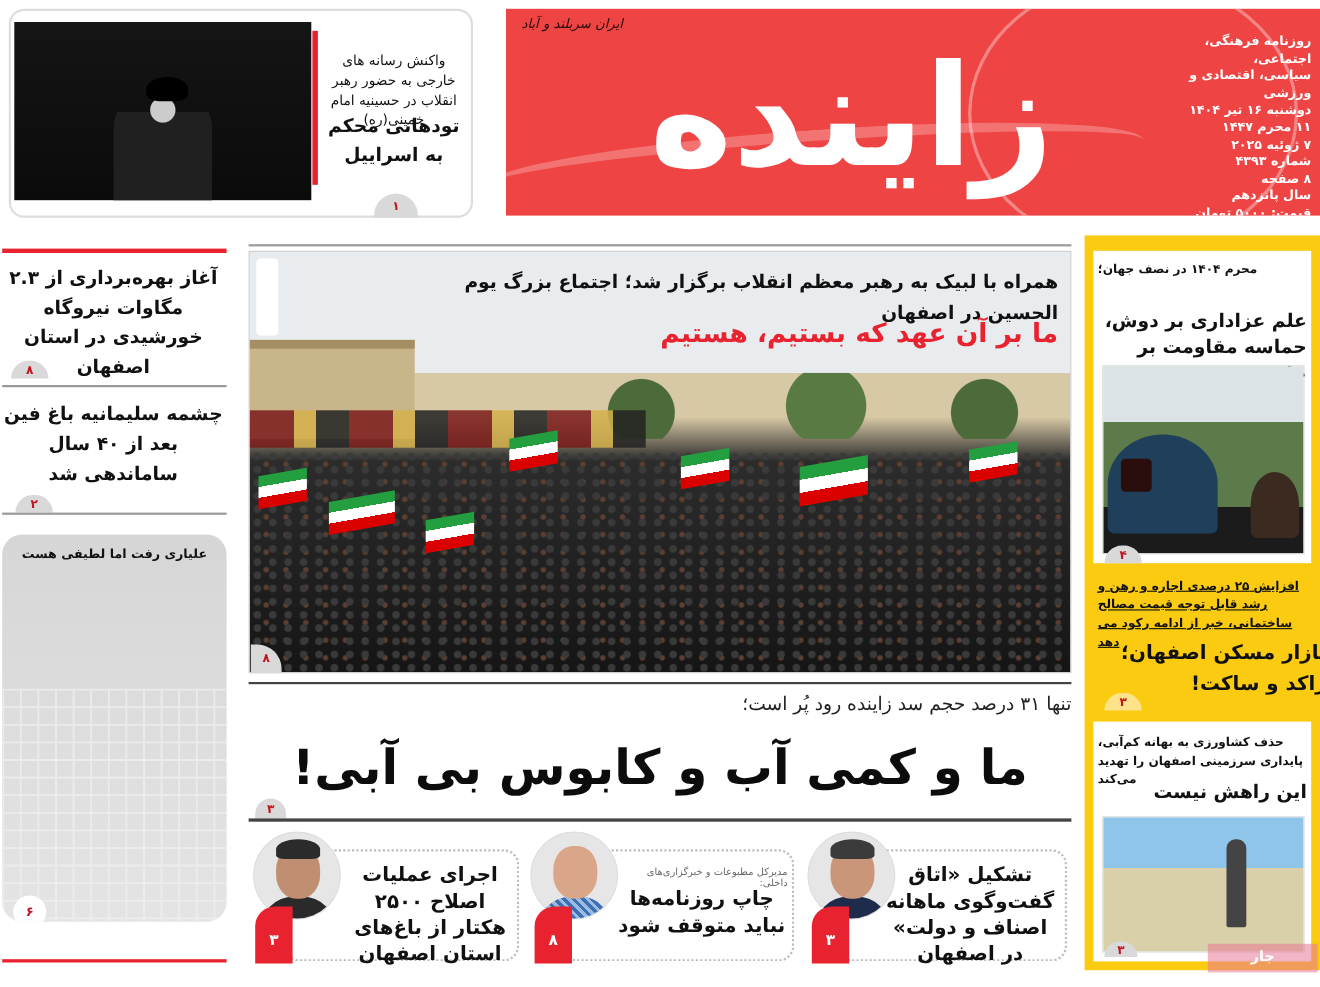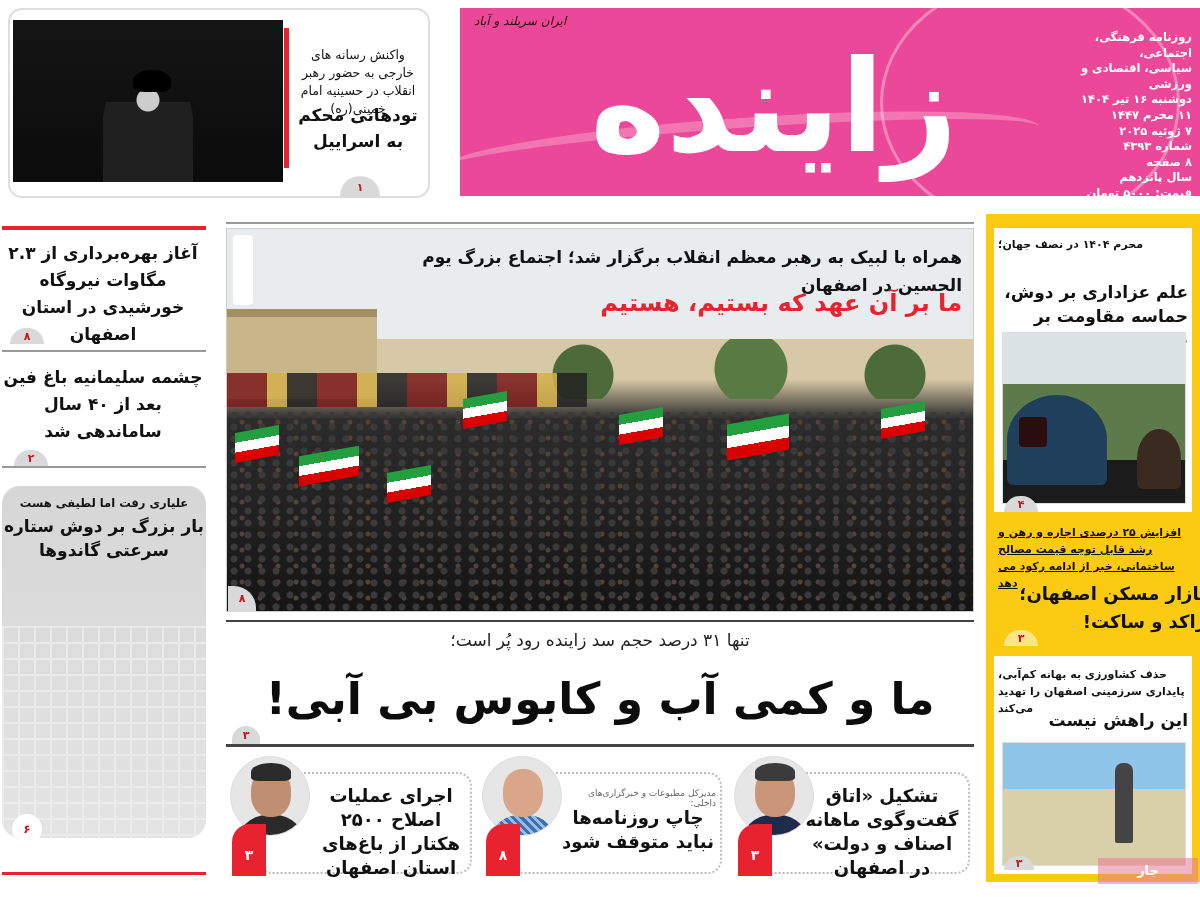--- a/index.html
+++ b/index.html
@@ -1,21 +1,21 @@
 <!DOCTYPE html>
 <html><head>
 <meta charset="utf-8">
 <style>
   * { box-sizing: border-box; margin: 0; padding: 0; }
   body { width: 1200px; height: 897px; background: #ffffff; position: relative; overflow: hidden; font-family: "DejaVu Sans", sans-serif; direction: rtl; color: #111; }
   .abs { position: absolute; }
   .c { text-align: center; }
 
   
-  .mast { left: 460px; top: 8px; width: 740px; height: 188px; background: #ec4899; overflow: hidden; }
+  .mast { left: 460px; top: 8px; width: 740px; height: 188px; background: #ef4444; overflow: hidden; }
   .mast-ring { position: absolute; left: 420px; top: -30px; width: 300px; height: 250px; border: 3px solid rgba(255,255,255,.35); border-radius: 50%; }
   .mast-swoosh { position: absolute; left: -20px; top: 110px; width: 600px; height: 60px; border-top: 10px solid rgba(255,255,255,.25); border-radius: 50%; transform: rotate(-4deg); }
   .logo { position: absolute; left: 8px; top: 24px; width: 612px; height: 160px; color: #fff; font-weight: bold; font-size: 128px; line-height: 150px; text-align: center; letter-spacing: -4px; }
   .slogan { position: absolute; left: 14px; top: 6px; font-size: 12px; color: #2a0a0a; font-style: italic; }
   .mast-info { position: absolute; right: 8px; top: 22px; width: 120px; color: #fff; font-size: 11.5px; line-height: 15.6px; text-align: right; font-weight: bold; }
 
   
   .tl-box { left: 8px; top: 8px; width: 422px; height: 190px; border: 2px solid #ddd; border-radius: 14px; }
   .tl-photo { left: 13px; top: 20px; width: 270px; height: 162px; background: linear-gradient(180deg,#151515,#0b0b0b); overflow: hidden; }
   .tl-photo .calli { position: absolute; right: 14px; top: 6px; width: 130px; height: 40px; color: #e8e8e8; font-size: 15px; text-align: center; line-height: 40px; border-bottom: 3px solid #ddd; border-radius: 0 0 50% 50%; }
@@ -48,21 +48,21 @@
   .main-photo .bldg { position: absolute; left: 0; top: 80px; width: 150px; height: 90px; background: #c9b58a; border-top: 8px solid #a48f64; }
   .main-photo .trees { position: absolute; left: 260px; top: 110px; width: 480px; height: 60px; background: radial-gradient(circle at 20% 60%, #4d6b3a 0 30px, transparent 31px), radial-gradient(circle at 55% 50%, #5a7a44 0 36px, transparent 37px), radial-gradient(circle at 85% 60%, #4d6b3a 0 30px, transparent 31px); }
   .main-photo .banners { position: absolute; left: 0; top: 144px; width: 360px; height: 34px; background: repeating-linear-gradient(90deg,#7a1a1a 0 40px,#d4b04a 40px 60px,#222 60px 90px); opacity: .85; }
   .main-photo .crowd { position: absolute; left: 0; right: 0; top: 180px; bottom: 0; background-image: radial-gradient(circle, #3a3a3a 3px, transparent 4px), radial-gradient(circle, #5a3f32 2px, transparent 3px); background-size: 14px 12px, 18px 16px; background-position: 0 0, 6px 5px; }
   .flag { position: absolute; width: 44px; height: 30px; background: linear-gradient(180deg,#239f40 0 33%,#fff 33% 66%,#da0000 66%); transform: skewY(-10deg); }
   .photo-tag { position: absolute; left: 6px; top: 6px; width: 20px; height: 70px; background: #fff; border-radius: 4px; }
   .mp-kicker { left: 370px; top: 243px; width: 592px; font-size: 17px; line-height: 28px; font-weight: bold; text-align: right; color: #111; }
   .mp-title { left: 500px; top: 283px; width: 462px; font-size: 24px; line-height: 40px; font-weight: bold; text-align: right; color: #e8232f; }
   .pg-corner { width: 28px; height: 26px; background: #d9d9d9; border-radius: 0 22px 0 0; color: #c2141f; font-weight: bold; font-size: 11px; text-align: center; line-height: 26px; }
 
-  .hl-kicker { left: 226px; top: 630px; width: 748px; font-size: 17px; text-align: center; color: #222; }
+  .hl-kicker { left: 226px; top: 630px; width: 748px; font-size: 17px; text-align: right; color: #222; }
   .hl-title { left: 226px; top: 660px; width: 748px; font-size: 44px; line-height: 78px; font-weight: bold; text-align: center; color: #0c0c0c; }
 
   .iv-card { top: 772px; height: 102px; border: 2px dotted #bdbdbd; border-radius: 14px; }
   .iv-photo { width: 80px; height: 80px; border-radius: 50%; overflow: hidden; background: #e6e6e6; border: 1px solid #ddd; }
   .iv-photo .face { position: absolute; left: 20px; top: 12px; width: 40px; height: 48px; border-radius: 45%; background: #c9967a; }
   .iv-photo .hair { position: absolute; left: 20px; top: 6px; width: 40px; height: 18px; border-radius: 50% 50% 20% 20%; }
   .iv-photo .suit { position: absolute; left: 6px; top: 58px; width: 68px; height: 40px; border-radius: 30px 30px 0 0; }
   .iv-red { width: 34px; height: 52px; background: #e8232f; color: #fff; font-weight: bold; font-size: 14px; text-align: center; line-height: 62px; border-radius: 18px 0 0 0; }
   .iv-kicker { font-size: 9px; color: #666; text-align: right; }
   .iv-title { font-size: 18px; line-height: 24px; font-weight: bold; text-align: center; }
@@ -112,21 +112,20 @@
 <div class="abs lc-story" style="top:240px;">آغاز بهره‌برداری از ۲.۳ مگاوات نیروگاه خورشیدی در استان اصفهان</div>
 <div class="abs pg-badge" style="left:10px; top:328px; width:34px; height:16px; line-height:18px;">۸</div>
 <div class="abs hr-gray" style="left:2px; top:350px; width:204px;"></div>
 <div class="abs lc-story" style="top:364px;">چشمه سلیمانیه باغ فین بعد از ۴۰ سال ساماندهی شد</div>
 <div class="abs pg-badge" style="left:14px; top:450px; width:34px; height:16px; line-height:18px;">۲</div>
 <div class="abs hr-gray" style="left:2px; top:466px; width:204px;"></div>
 
 <div class="abs sport-box">
   <div class="grid"></div>
   <div class="sport-kicker">علیاری رفت اما لطیفی هست</div>
-  <div class="sport-title">بار بزرگ بر دوش ستاره سرعتی گاندوها</div>
   <div class="sport-badge" style="top:328px;">۶</div>
 </div>
 <div class="abs hr-red" style="left:2px; top:872px; width:204px; height:3px;"></div>
 
 <div class="abs hr-gray" style="left:226px; top:222px; width:748px; height:2px;"></div>
 <div class="abs main-photo">
   <div class="bldg"></div>
   <div class="trees"></div>
   <div class="banners"></div>
   <div class="crowd"></div>

